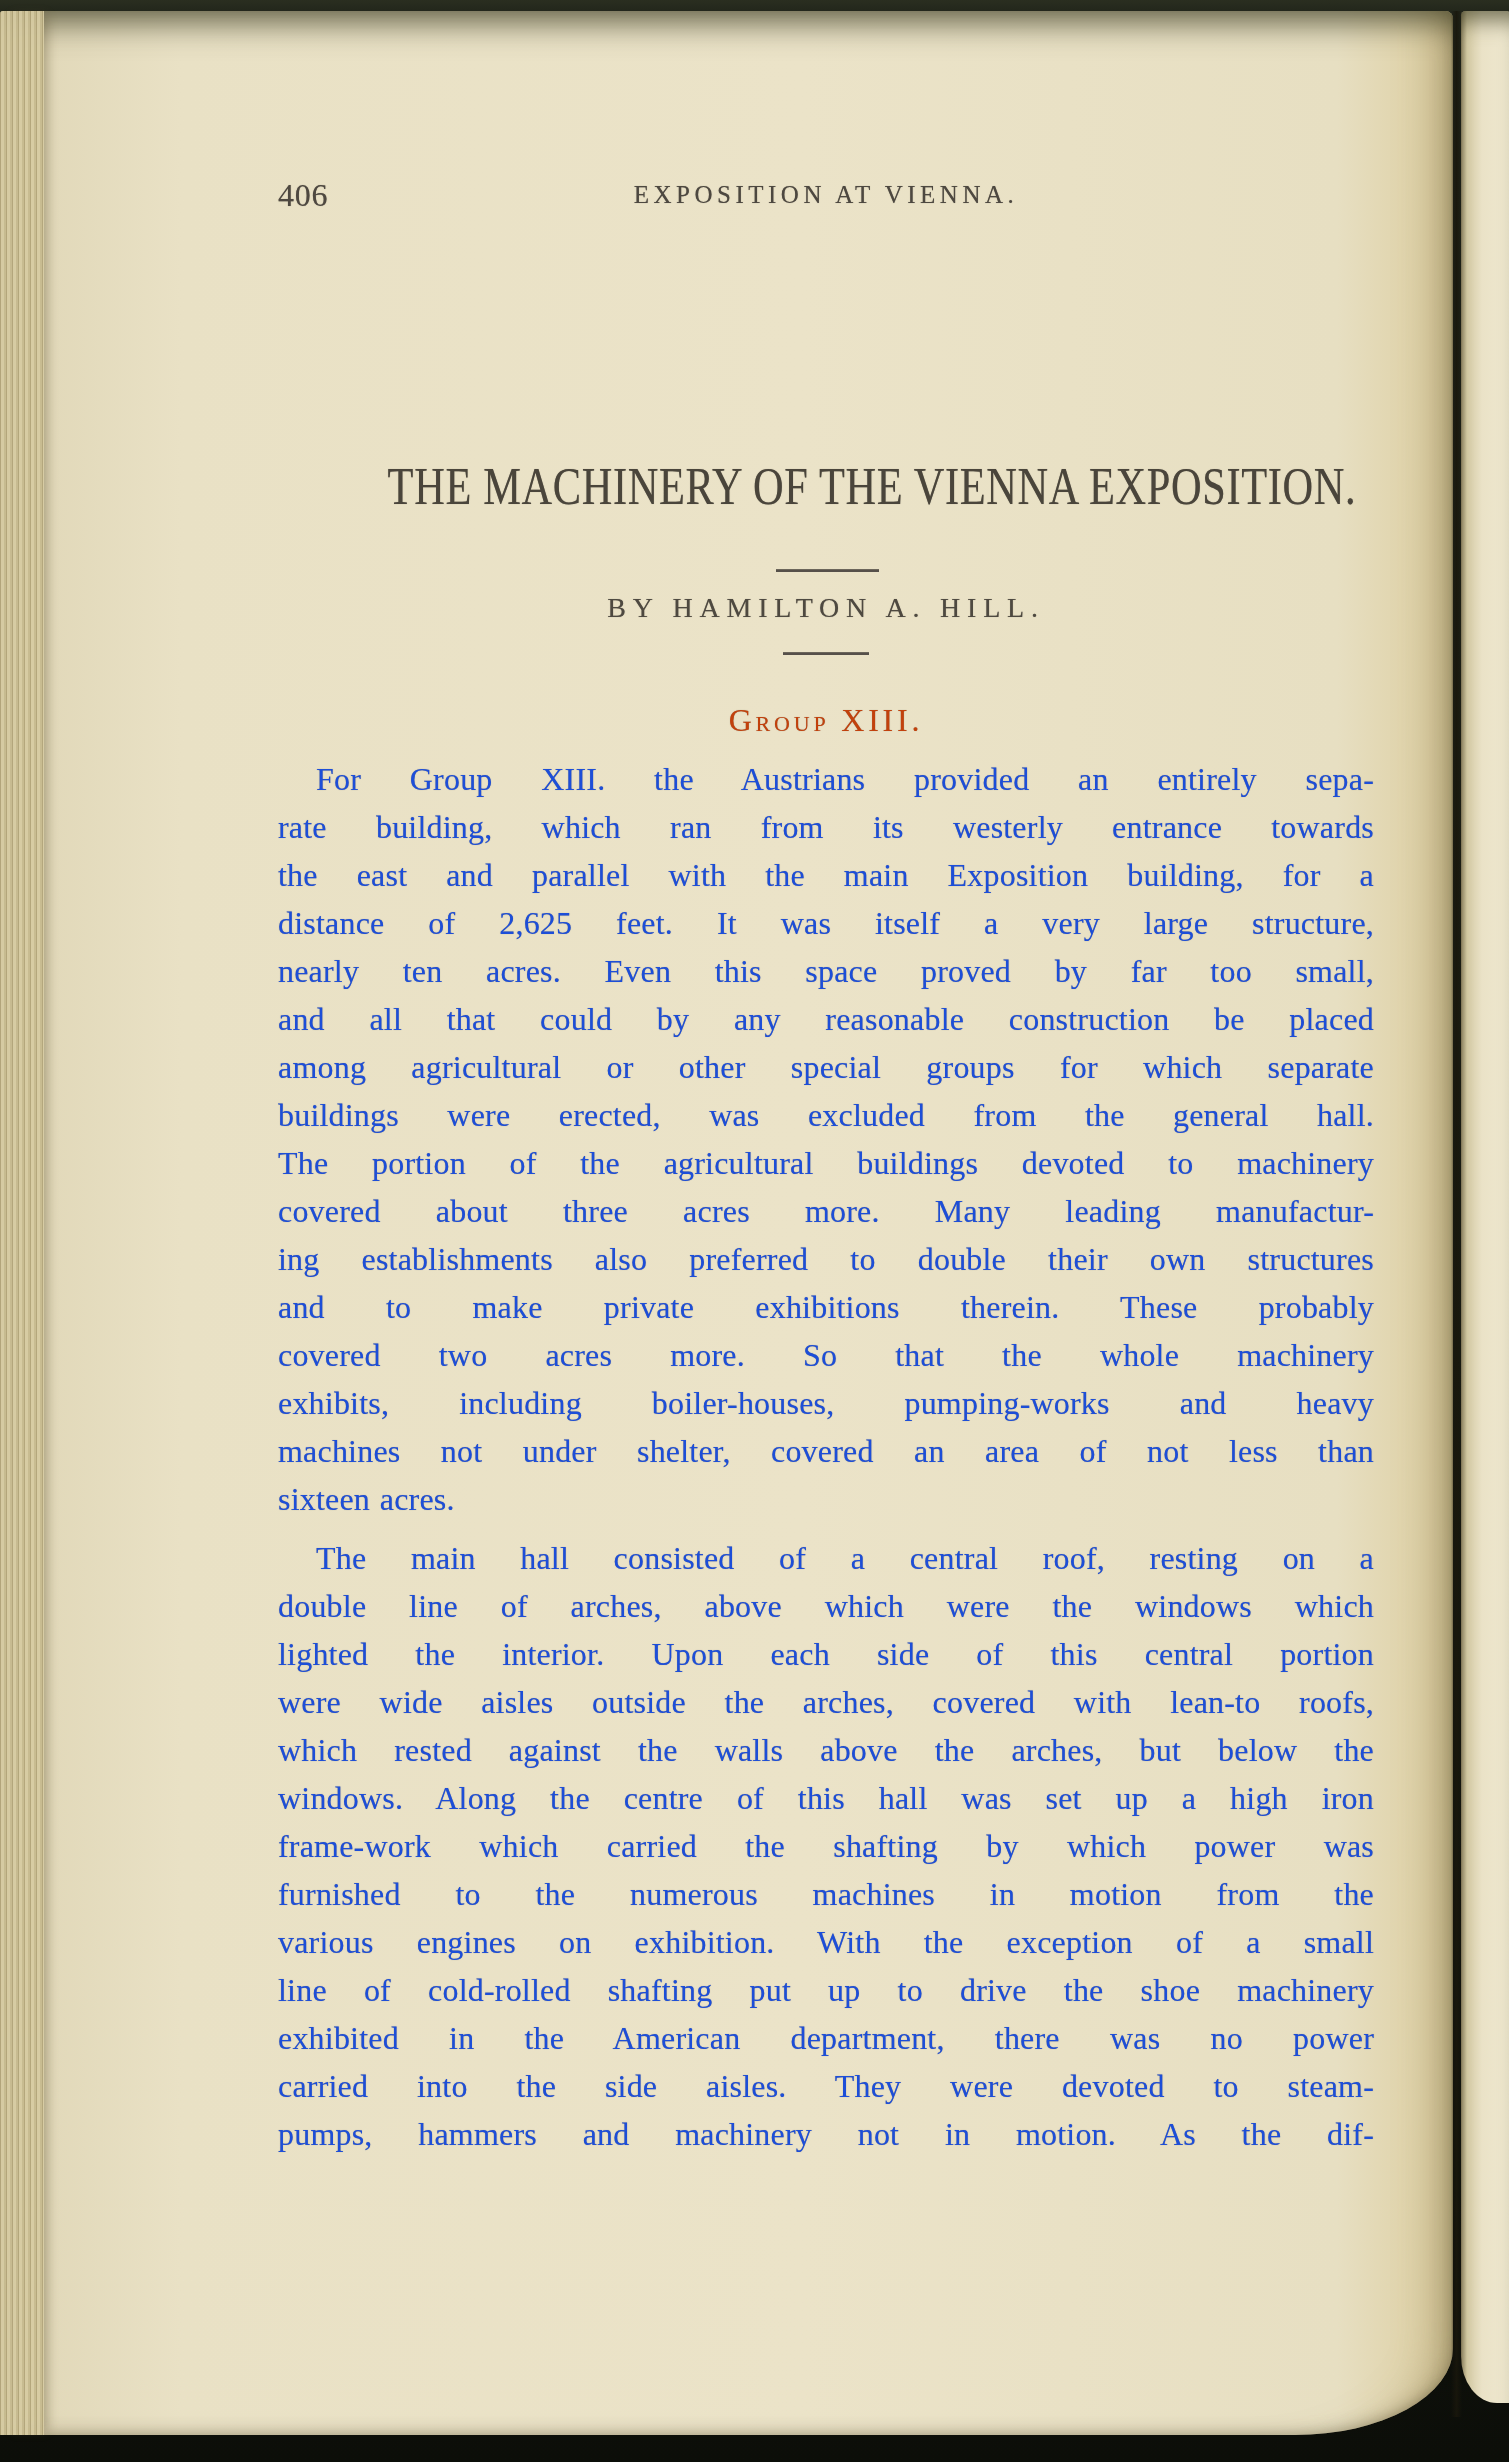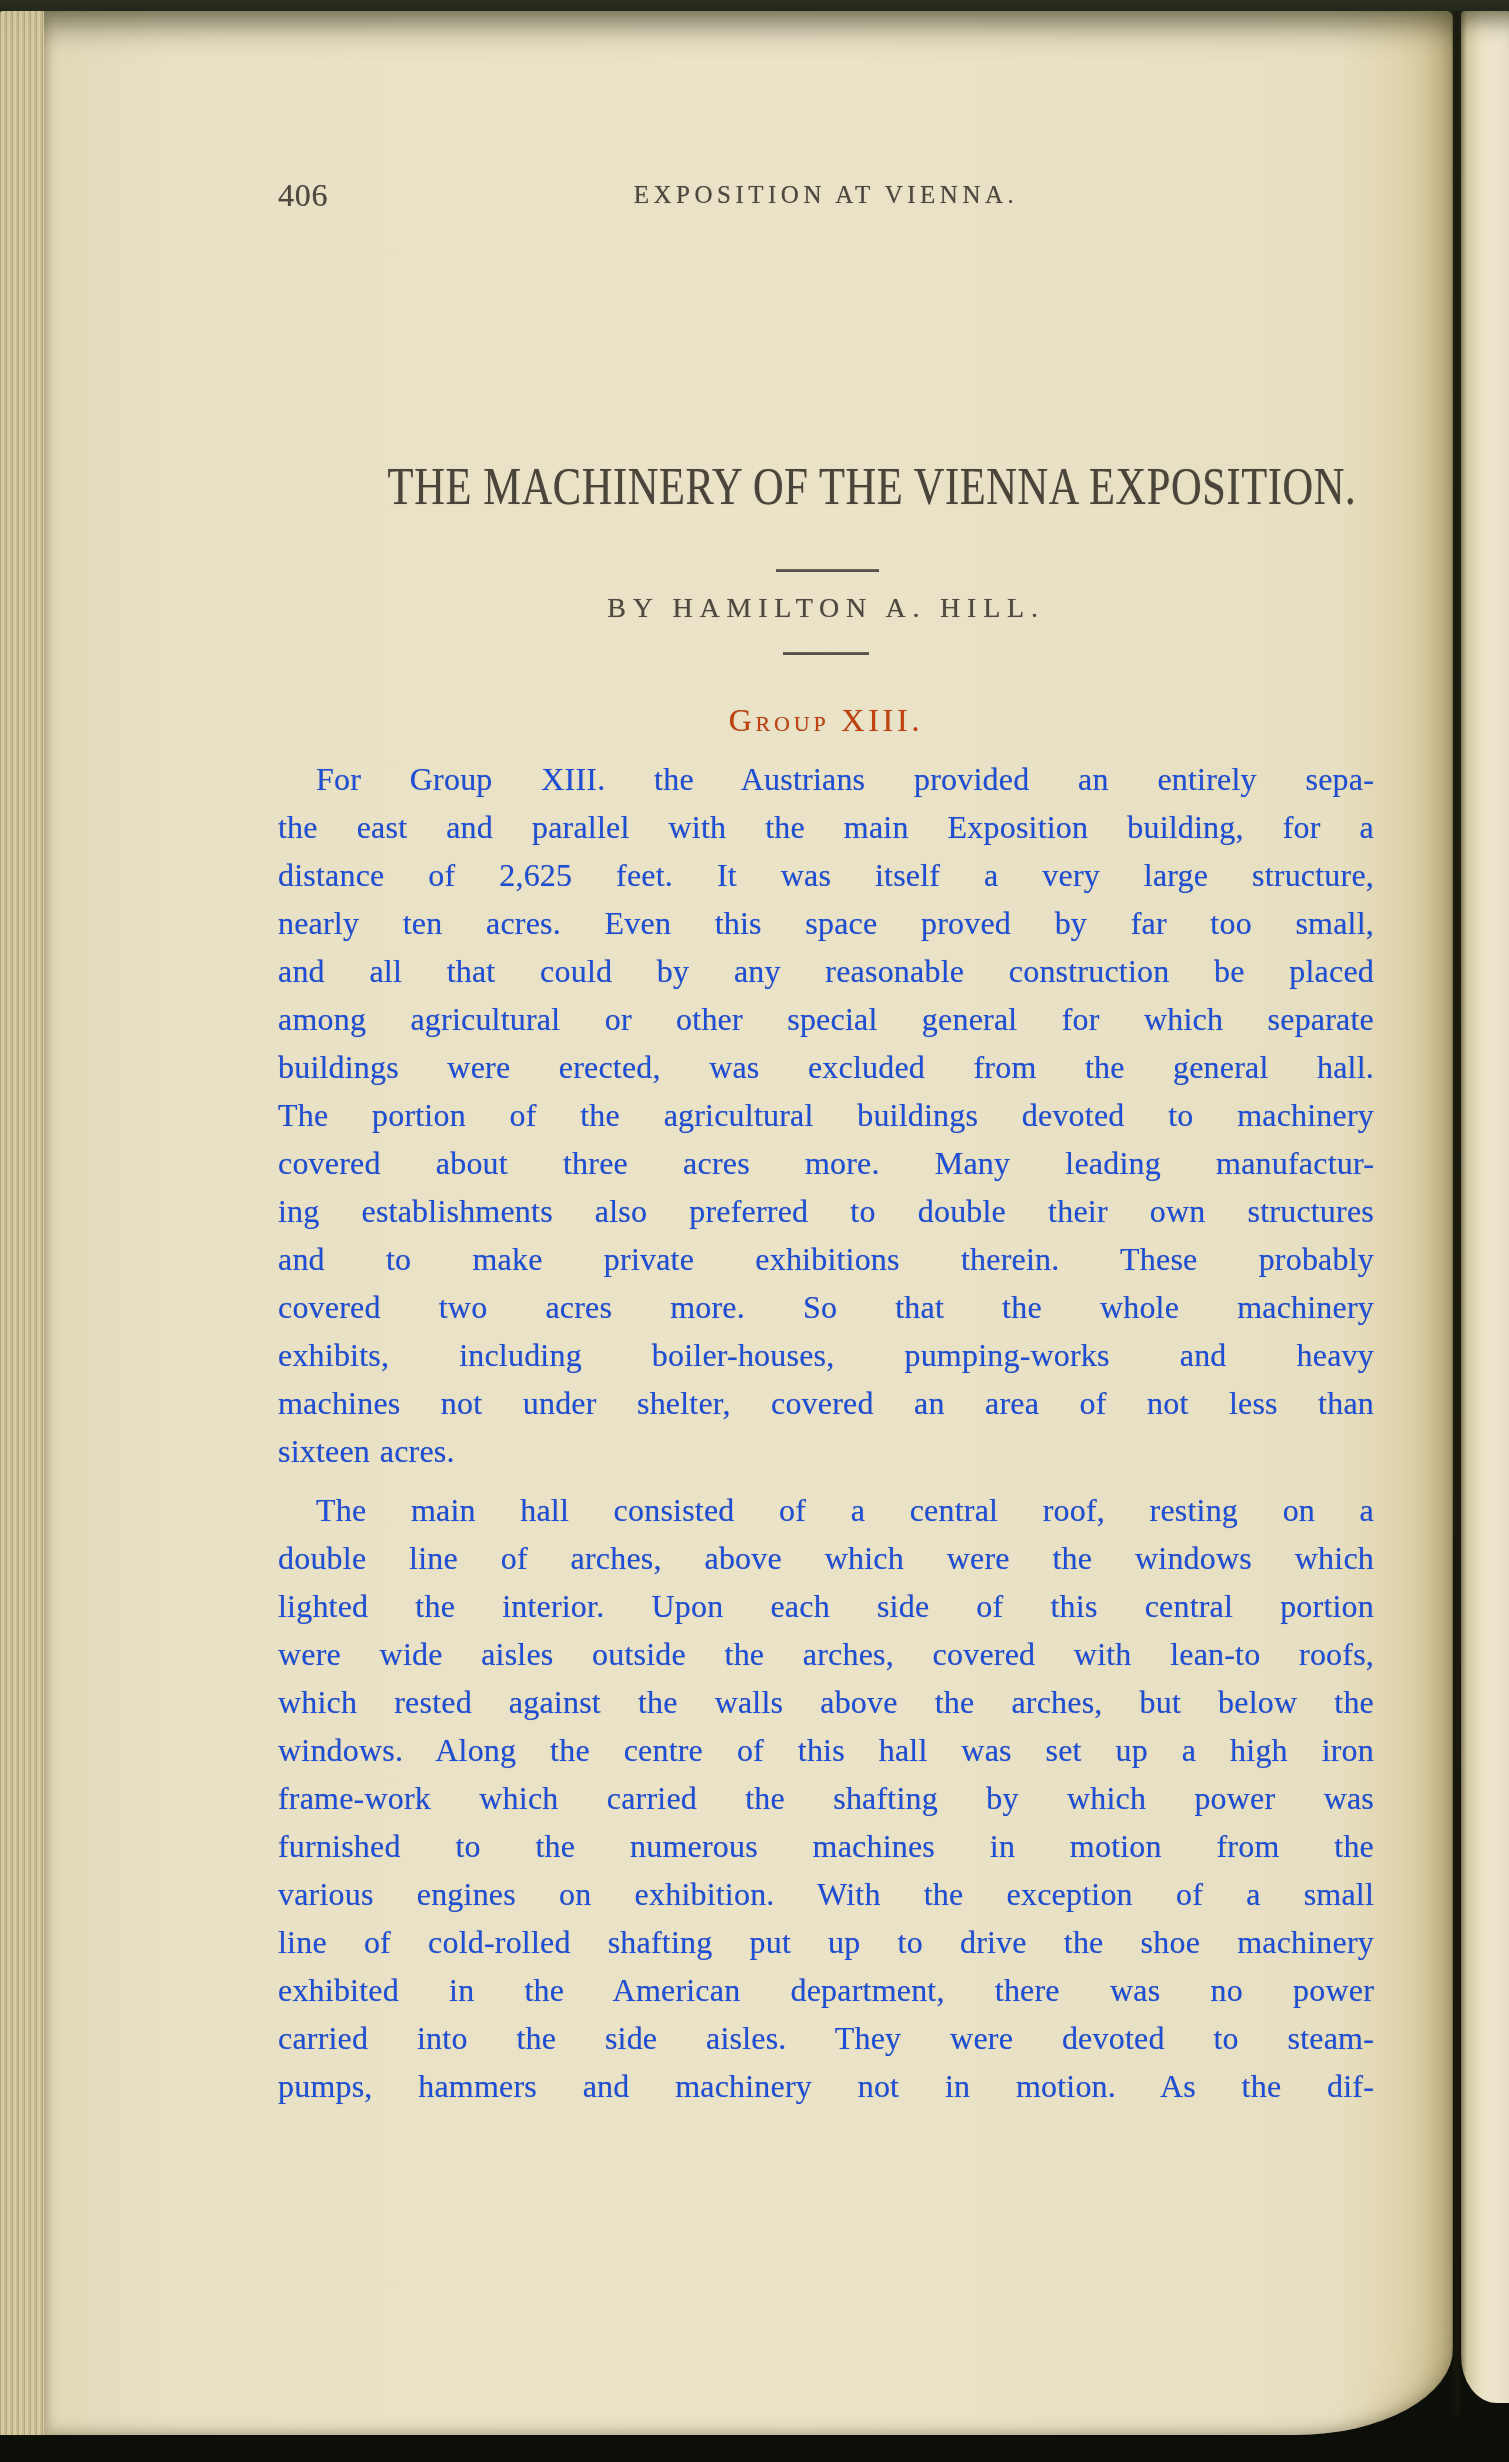--- a/index.html
+++ b/index.html
@@ -92,25 +92,26 @@
   <div class="page-number">406</div>
   <div class="running-header">EXPOSITION AT VIENNA.</div>
   <div class="article-title">THE MACHINERY OF THE VIENNA EXPOSITION.</div>
   <div class="divider-rule top"></div>
   <div class="byline">BY HAMILTON A. HILL.</div>
   <div class="divider-rule bottom"></div>
   <div class="section-heading">Group XIII.</div>
   <div class="article-body">
       <div class="paragraph">
         <div class="line indent">For Group XIII. the Austrians provided an entirely sepa-</div>
+        <div class="line">rate building, which ran from its westerly entrance towards</div>
         <div class="line">the east and parallel with the main Exposition building, for a</div>
         <div class="line">distance of 2,625 feet.  It was itself a very large structure,</div>
         <div class="line">nearly ten acres.  Even this space proved by far too small,</div>
         <div class="line">and all that could by any reasonable construction be placed</div>
-        <div class="line">among agricultural or other special general for which separate</div>
+        <div class="line">among agricultural or other special groups for which separate</div>
         <div class="line">buildings were erected, was excluded from the general hall.</div>
         <div class="line">The portion of the agricultural buildings devoted to machinery</div>
         <div class="line">covered about three acres more.  Many leading manufactur-</div>
         <div class="line">ing establishments also preferred to double their own structures</div>
         <div class="line">and to make private exhibitions therein.  These probably</div>
         <div class="line">covered two acres more.  So that the whole machinery</div>
         <div class="line">exhibits, including boiler-houses, pumping-works and heavy</div>
         <div class="line">machines not under shelter, covered an area of not less than</div>
         <div class="line last">sixteen acres.</div>
       </div>

